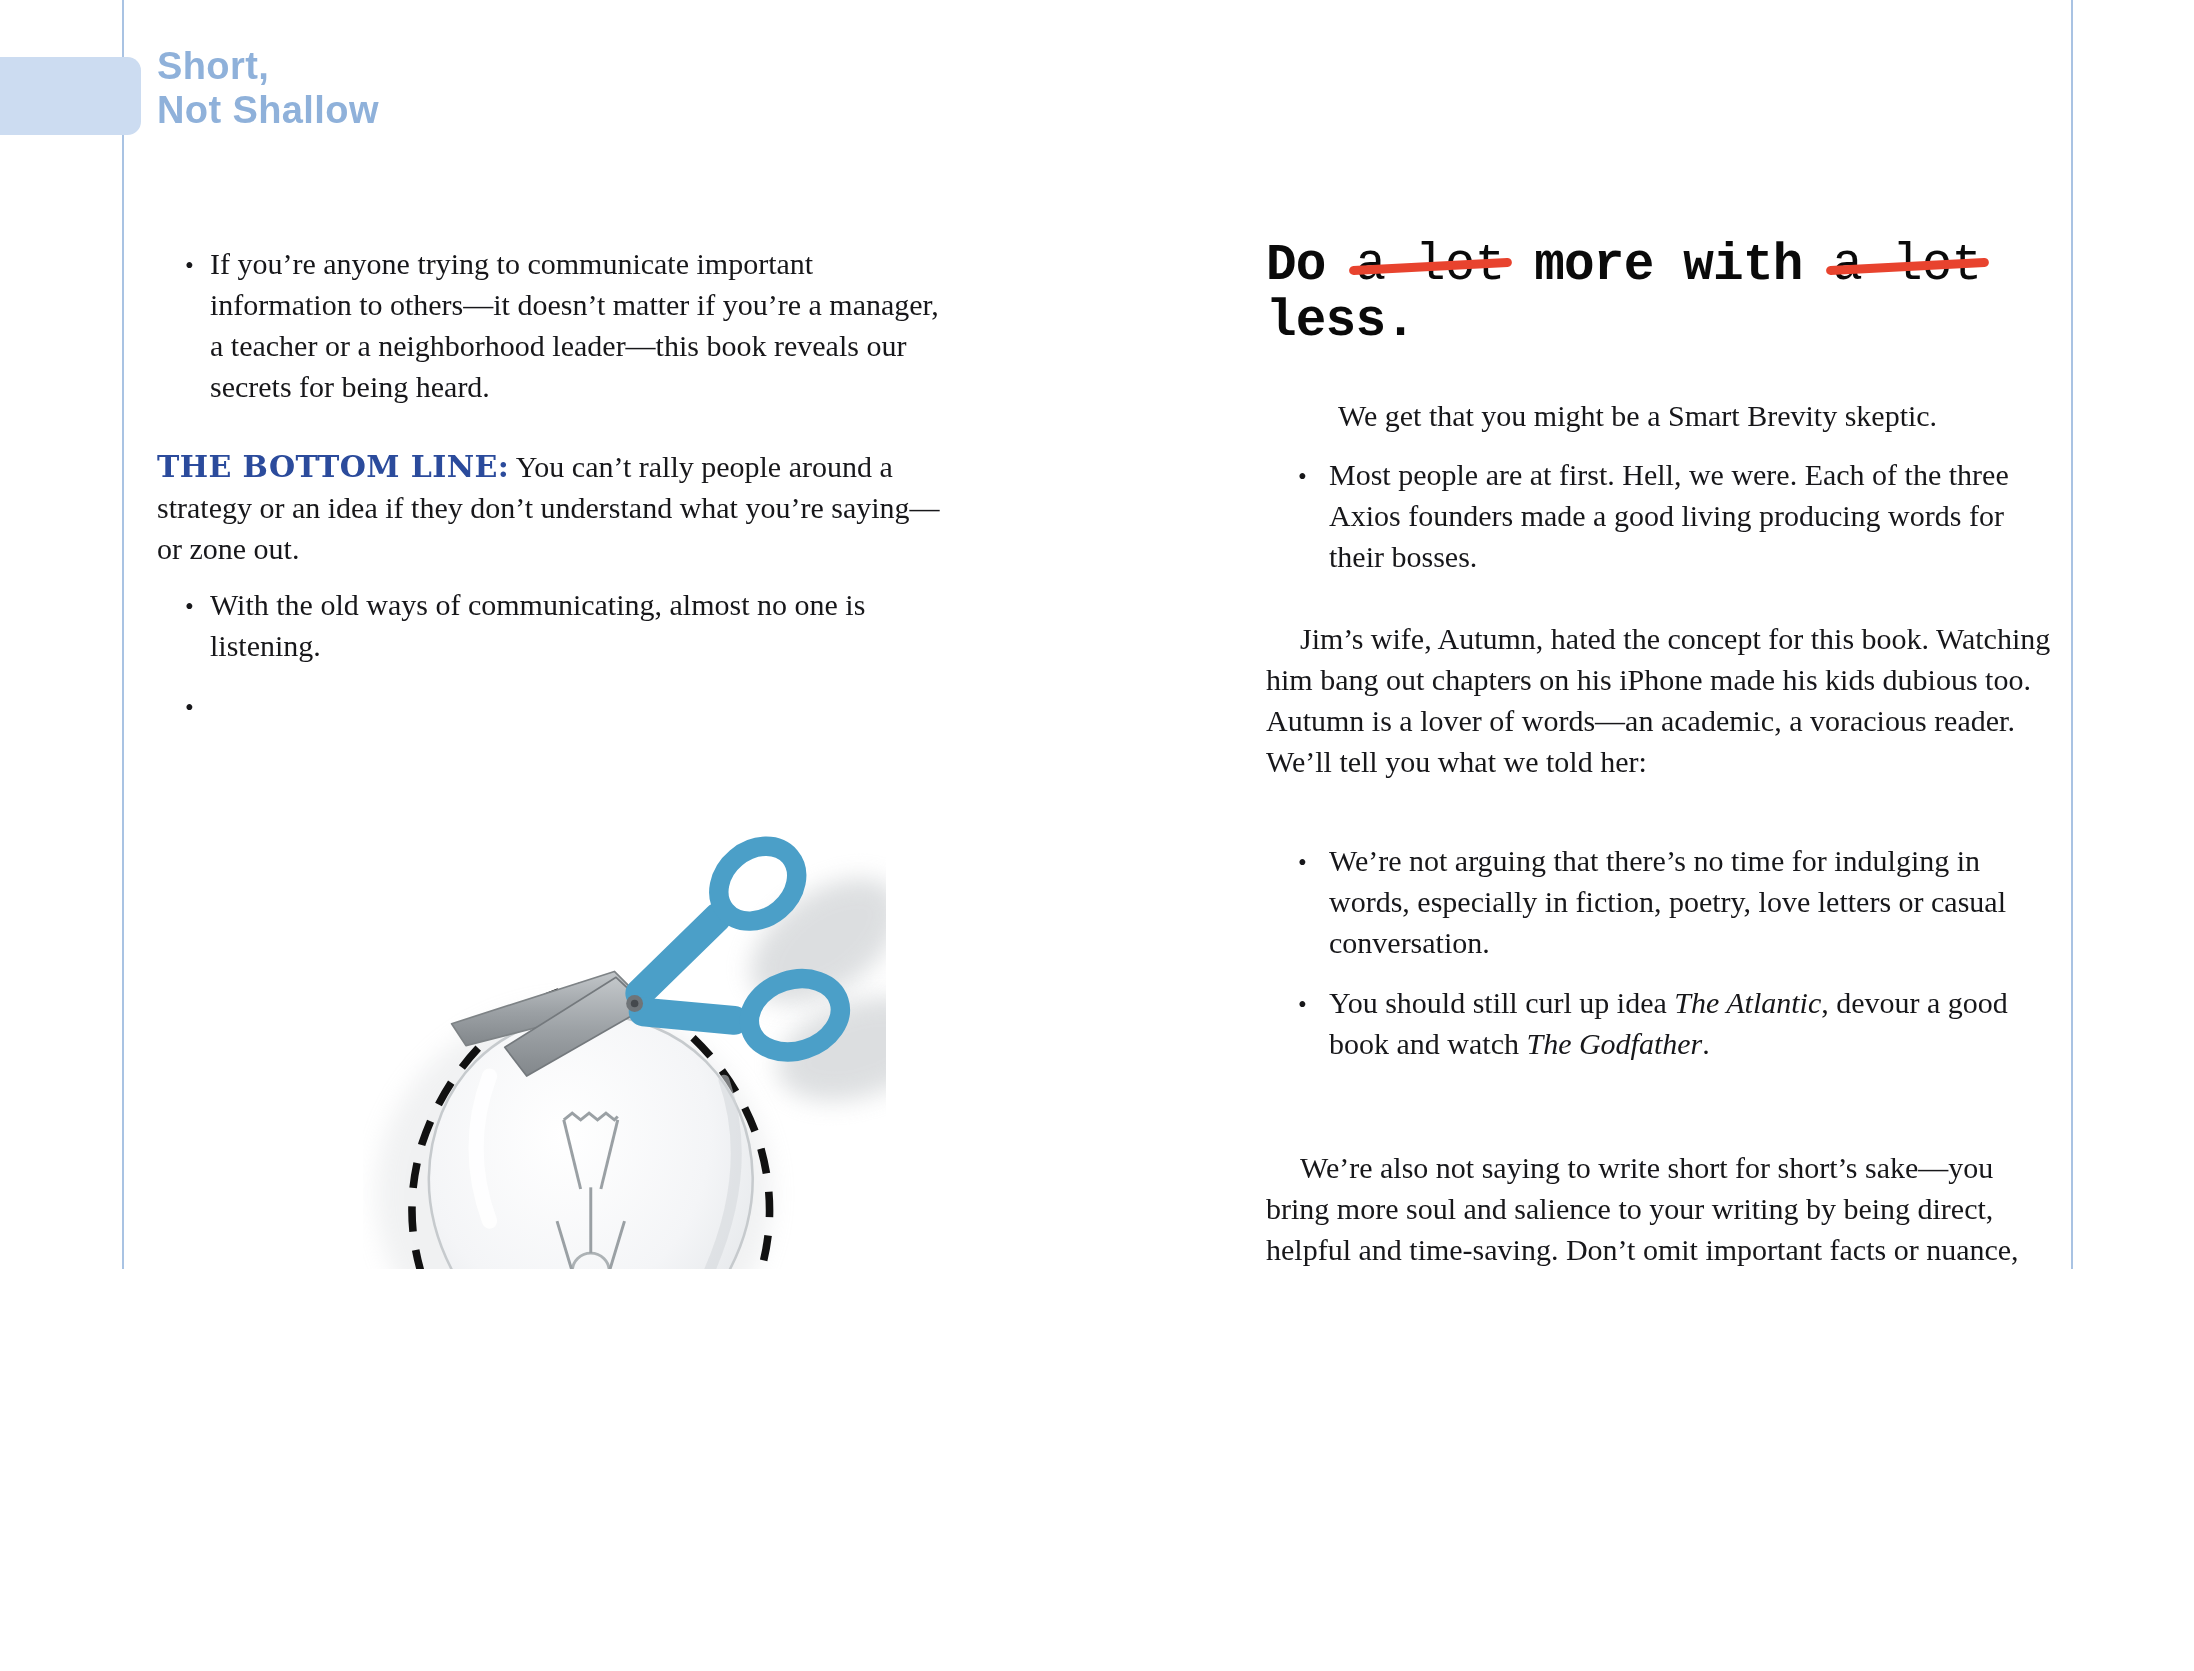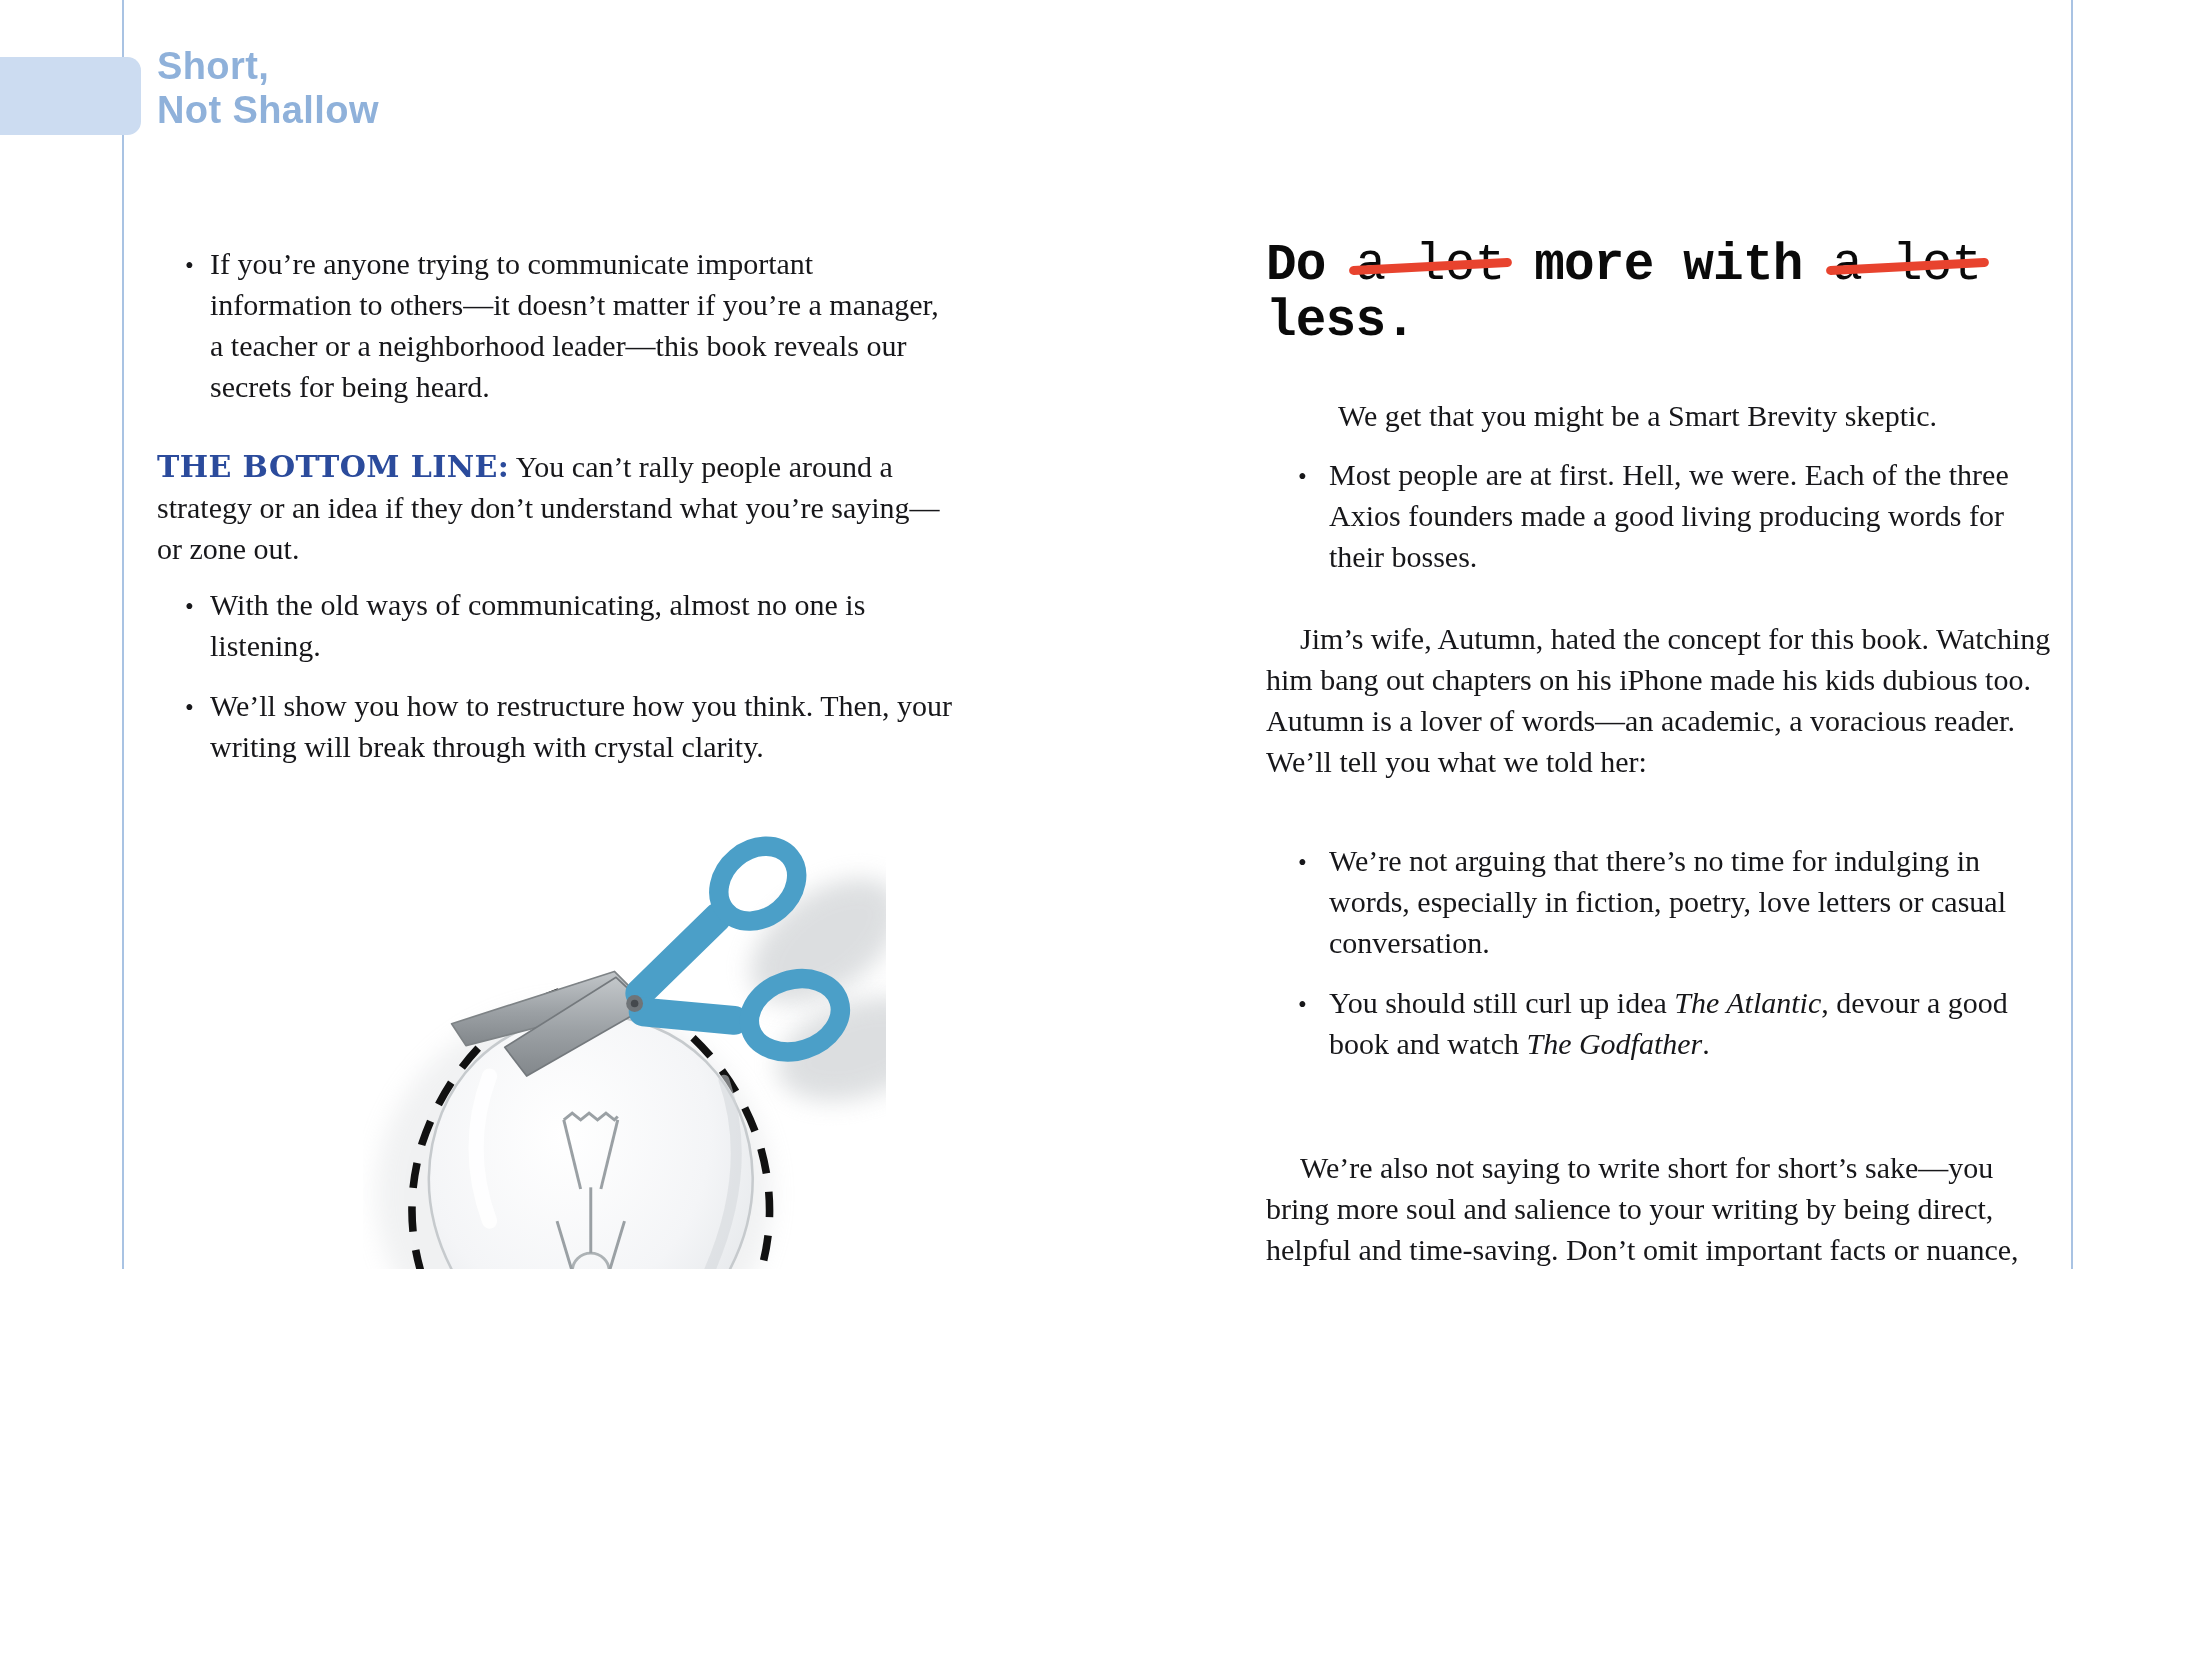--- a/index.html
+++ b/index.html
@@ -71,21 +71,20 @@
     <span class="bl-label">THE BOTTOM LINE:</span><span> You can’t rally people around a strategy or an idea if they don’t understand what you’re saying—or zone out.</span>
   </div>
 
   <div class="bullet" style="left:157px;top:584px;width:743px;">
     <span class="marker">•</span>
     <span>With the old ways of communicating, almost no one is listening.</span>
   </div>
 
   <div class="bullet" style="left:157px;top:685px;width:743px;">
     <span class="marker">•</span>
-    <span>We’ll show you how to restructure how you think. Then, your writing will break through with crystal clarity.</span>
   </div>
 
   <div class="illus">
     <svg width="523" height="700" viewBox="0 0 620 830" xmlns="http://www.w3.org/2000/svg">
       <defs>
         <radialGradient id="glass" cx="42%" cy="33%" r="72%">
           <stop offset="0%" stop-color="#ffffff"></stop>
           <stop offset="62%" stop-color="#f4f5f7"></stop>
           <stop offset="100%" stop-color="#e3e6e9"></stop>
         </radialGradient>

